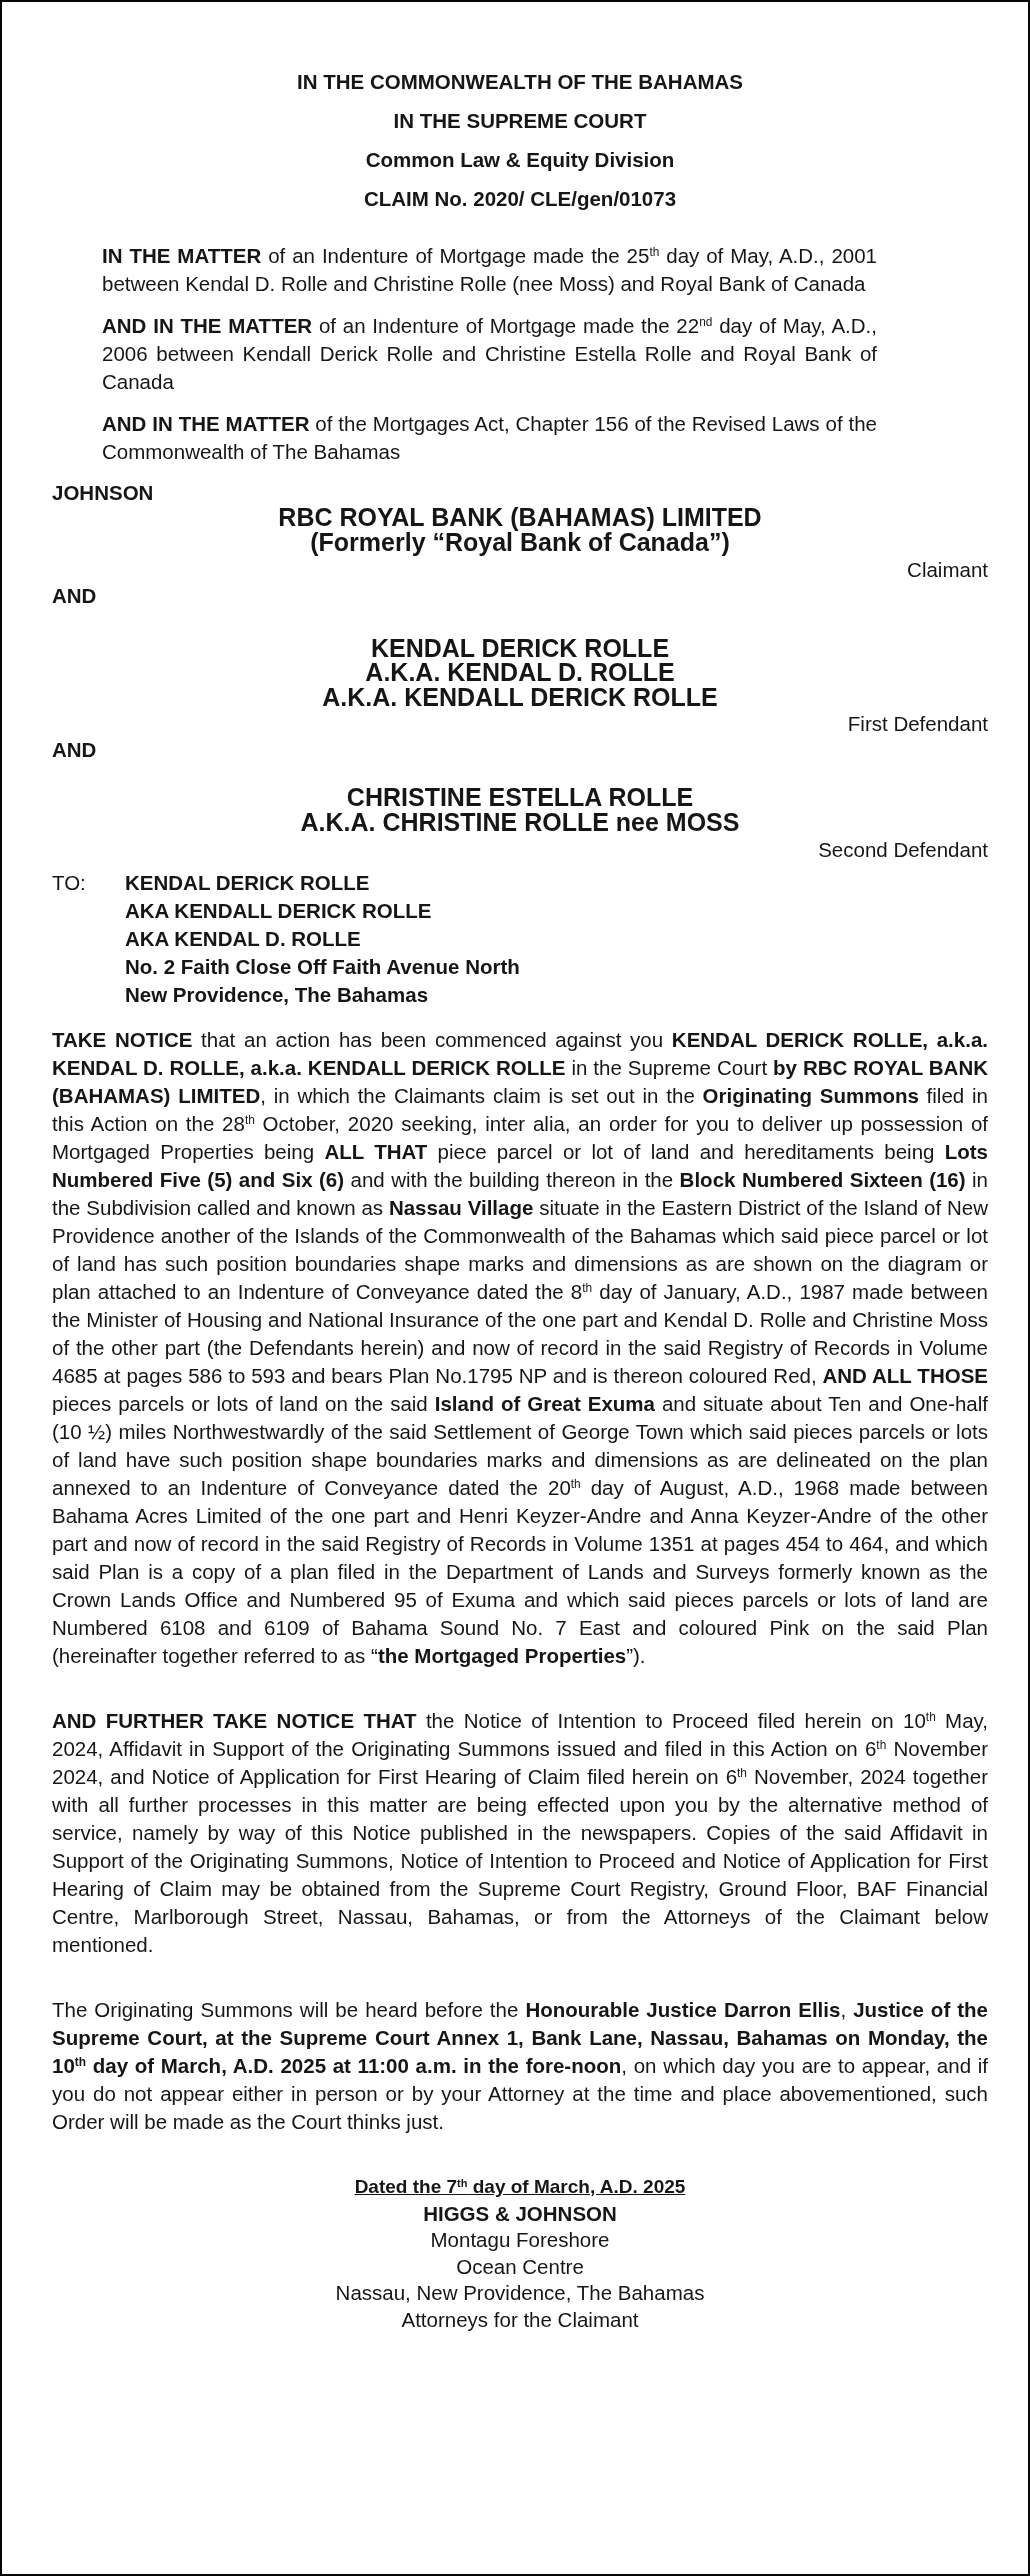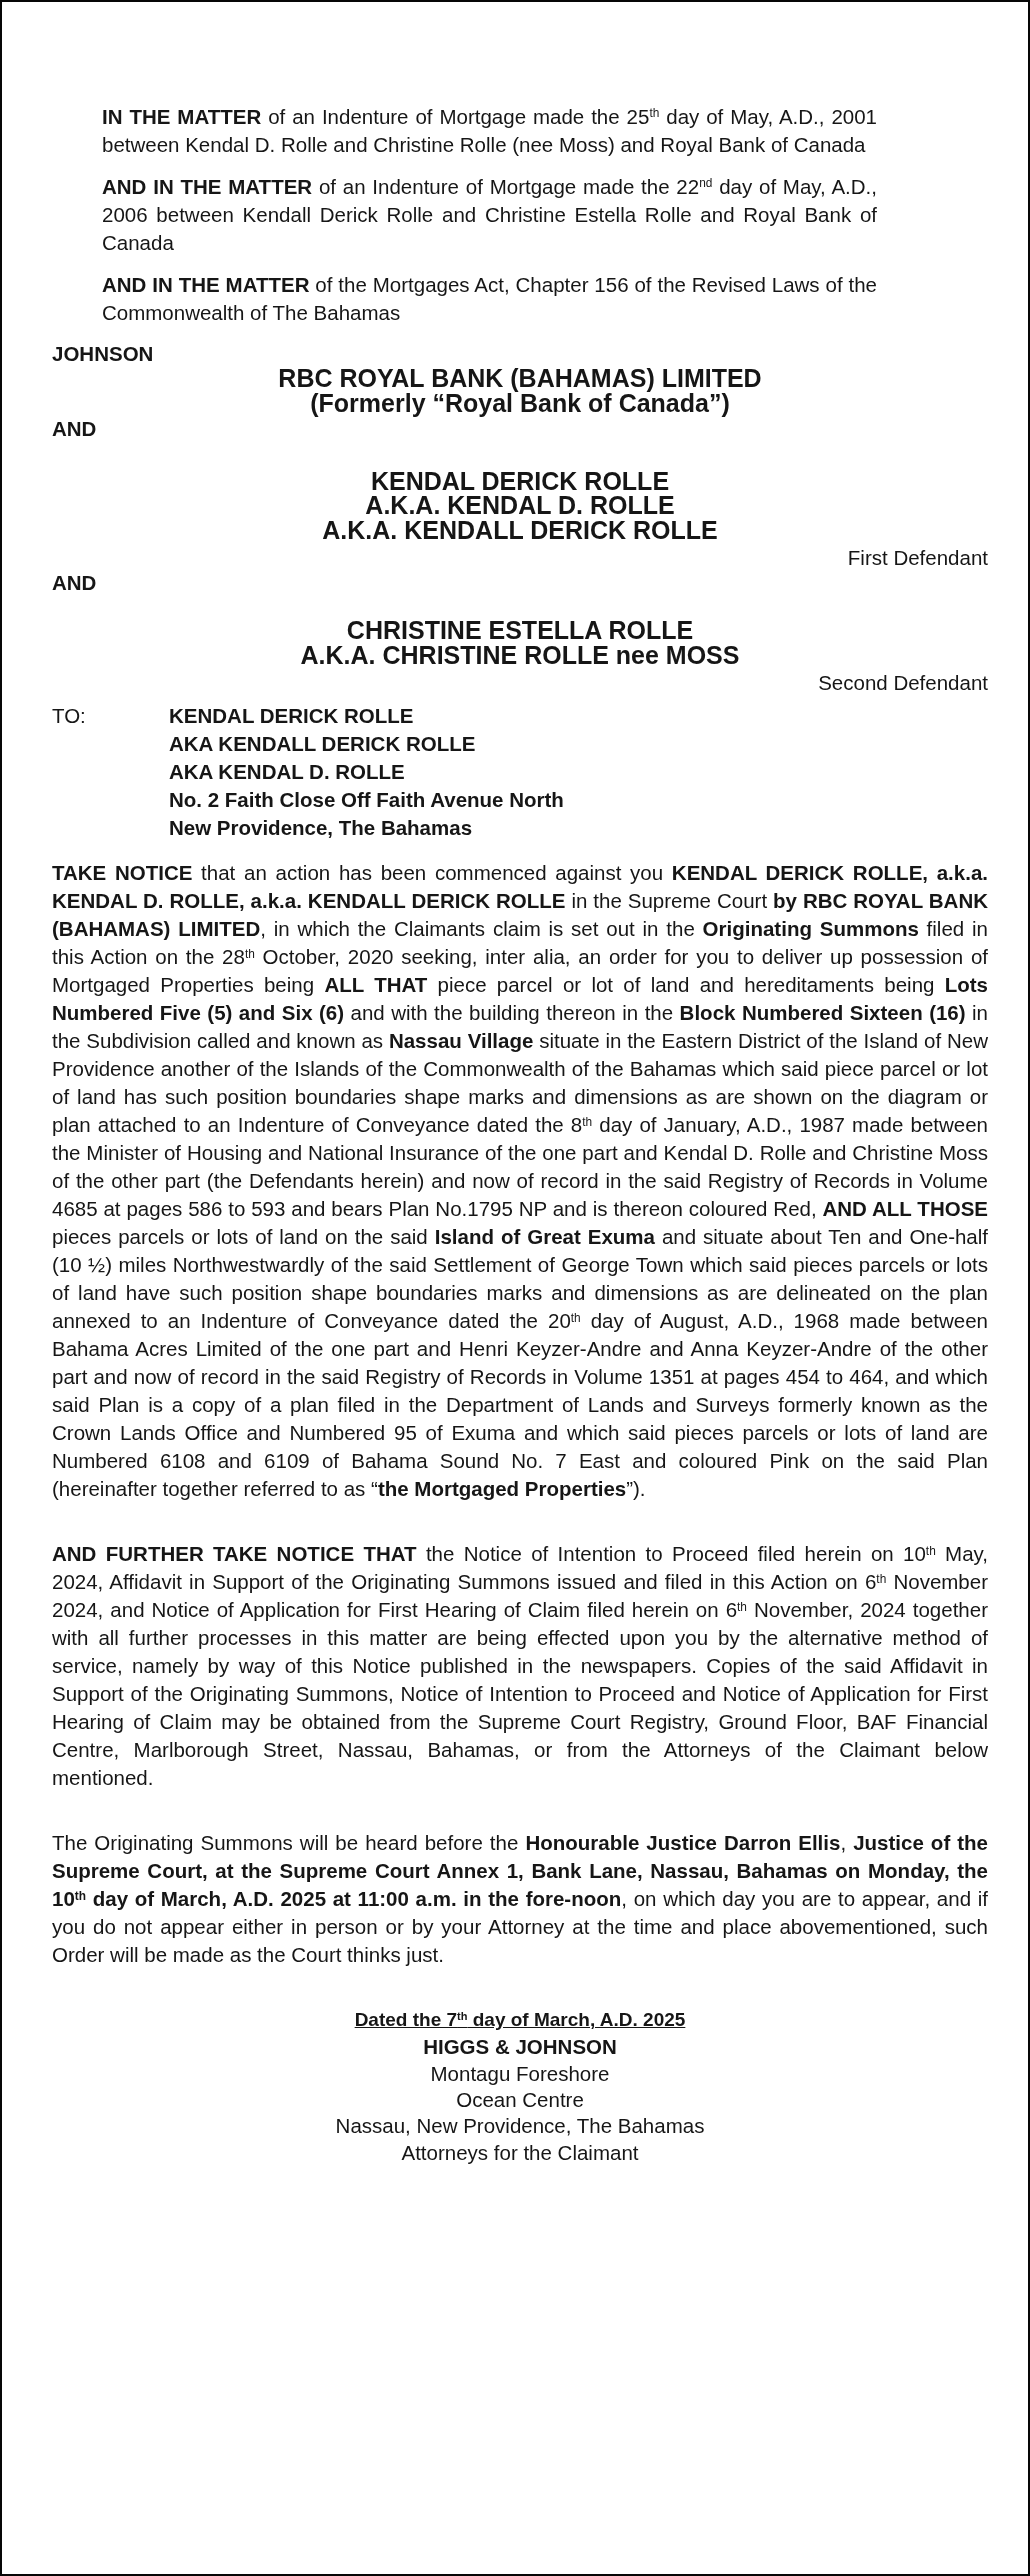--- a/index.html
+++ b/index.html
@@ -58,21 +58,20 @@
     text-align: left;
   }
   .mt42 { margin-top: 28px; }
   .mt35 { margin-top: 23px; }
 
   .to-block {
     display: flex;
     margin-top: 6.6px;
     font-size: 20.5px;
     line-height: 28px;
-    gap: 44px;
   }
   .to-label { width: 73px; flex: 0 0 73px; }
   .to-lines { font-weight: 700; }
 
   .para {
     text-align: justify;
     font-size: 20.5px;
     line-height: 28px;
     margin: 0 0 37px 0;
   }
@@ -102,34 +101,41 @@
     line-height: 26.4px;
   }
   .firm-name { font-weight: 700; }
 </style>
 </head>
 <body>
 
 <div class="page">
   <div class="content">
 
+    <div>
+      <div class="hline">IN THE COMMONWEALTH OF THE BAHAMAS</div>
+      <div class="hline">IN THE SUPREME COURT</div>
+      <div class="hline">Common Law &amp; Equity Division</div>
+      <div class="hline">CLAIM No. 2020/ CLE/gen/01073</div>
+    </div>
 
     <div class="matters">
       <div class="matter"><span class="b">IN THE MATTER</span><span> of an Indenture of Mortgage made the 25</span><sup>th</sup><span> day of May, A.D., 2001 between Kendal D. Rolle and Christine Rolle (nee Moss) and Royal Bank of Canada</span></div>
       <div class="matter"><span class="b">AND IN THE MATTER</span><span> of an Indenture of Mortgage made the 22</span><sup>nd</sup><span> day of May, A.D., 2006 between Kendall Derick Rolle and Christine Estella Rolle and Royal Bank of Canada</span></div>
       <div class="matter"><span class="b">AND IN THE MATTER</span><span> of the Mortgages Act, Chapter 156 of the Revised Laws of the Commonwealth of The Bahamas</span></div>
     </div>
 
     <div class="between">JOHNSON</div>
 
     <div>
       <div class="party">
         <div>RBC ROYAL BANK (BAHAMAS) LIMITED</div>
         <div>(Formerly “Royal Bank of Canada”)</div>
       </div>
+      <div class="role">Claimant</div>
       <div class="and">AND</div>
 
       <div class="party compact mt42">
         <div>KENDAL DERICK ROLLE</div>
         <div>A.K.A. KENDAL D. ROLLE</div>
         <div>A.K.A. KENDALL DERICK ROLLE</div>
       </div>
       <div class="role">First Defendant</div>
       <div class="and">AND</div>
 

